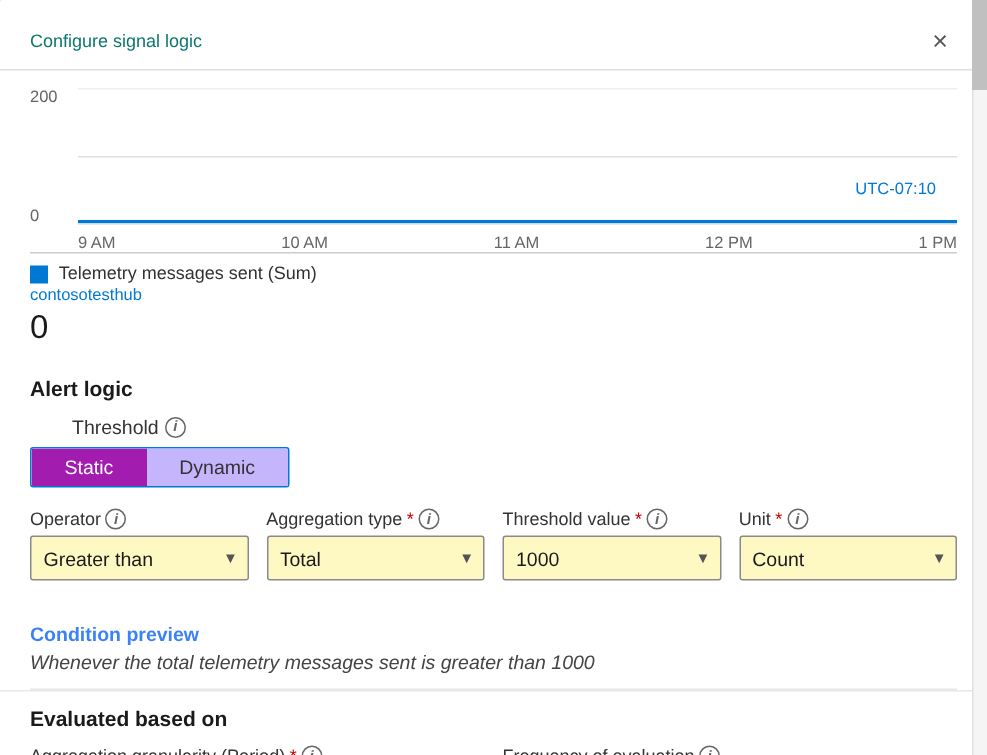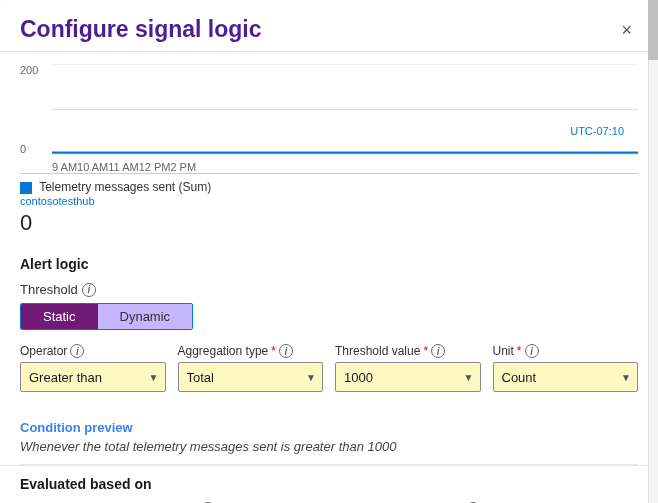--- a/index.html
+++ b/index.html
@@ -22,23 +22,23 @@
       position: relative;
     }
     .dialog-header {
       display: flex;
       align-items: center;
       justify-content: space-between;
       padding: 16px 20px 8px 20px;
       border-bottom: 1px solid #e0e0e0;
     }
     .dialog-title {
-      font-size: 23px;
-      font-weight: 700;
-      color: #4c1d95;
+      font-size: 12px;
+      font-weight: 400;
+      color: #0f766e;
     }
     .close-btn {
       background: none;
       border: none;
       font-size: 18px;
       cursor: pointer;
       color: #555;
       line-height: 1;
       padding: 2px 6px;
     }
@@ -90,23 +90,24 @@
     .chart-inner {
       position: absolute;
       left: 32px;
       right: 0;
       top: 0;
       bottom: 18px;
     }
     .chart-x-labels {
       position: absolute;
       left: 32px;
-      right: 17px;
+      right: 0;
       bottom: 0;
       display: flex;
+      justify-content: space-between;
       font-size: 11px;
       color: #666;
     }
     .chart-line {
       width: 100%;
       height: 100%;
     }
     .chart-legend {
       margin-top: 6px;
       font-size: 12px;
@@ -143,20 +144,21 @@
       color: #1a1a1a;
       margin-bottom: 10px;
     }
     .field-label {
       font-size: 13px;
       color: #333;
       margin-bottom: 6px;
       display: flex;
       align-items: center;
       gap: 4px;
+      margin-left: 28px;
     }
     .info-icon {
       display: inline-flex;
       align-items: center;
       justify-content: center;
       width: 14px;
       height: 14px;
       border: 1px solid #666;
       border-radius: 50%;
       font-size: 10px;
@@ -175,21 +177,21 @@
       margin-bottom: 14px;
     }
     .toggle-btn {
       padding: 5px 22px;
       border: none;
       cursor: pointer;
       font-size: 13px;
       font-weight: 500;
     }
     .toggle-btn.active {
-      background: #701a75;
+      background: #a21caf;
       color: #fff;
     }
     .toggle-btn.inactive {
       background: #c4b5fd;
       color: #333;
     }
     
     .form-row {
       display: flex;
       gap: 12px;
@@ -305,21 +307,21 @@
 
             <polyline points="0,78 580,78" fill="none" stroke="#0078d4" stroke-width="2"></polyline>
           </svg>
           <span class="utc-label">UTC-07:10</span>
         </div>
         <div class="chart-x-labels">
           <span>9 AM</span>
           <span>10 AM</span>
           <span>11 AM</span>
           <span>12 PM</span>
-          <span>2 PM</span>
+          <span>1 PM</span>
         </div>
       </div>
       <div class="chart-legend">
         <span class="legend-color"></span>
         <span class="legend-name">Telemetry messages sent (Sum)</span><br>
         <span style="" class="legend-source">contosotesthub</span>
       </div>
       <div class="chart-value">0</div>
     </div>
 

